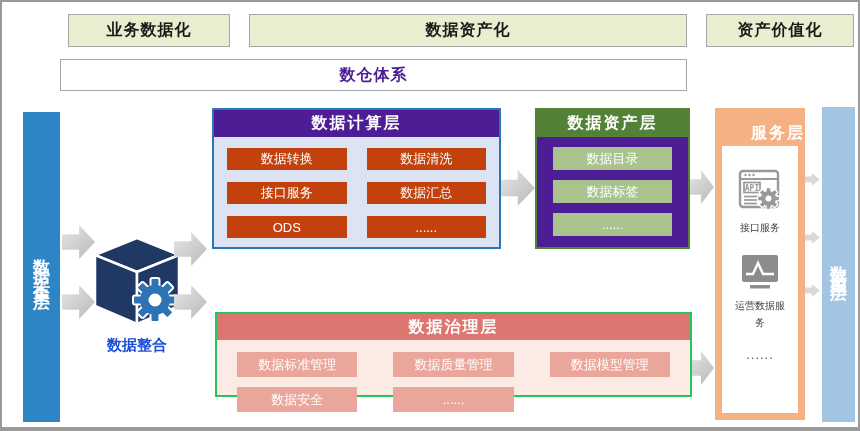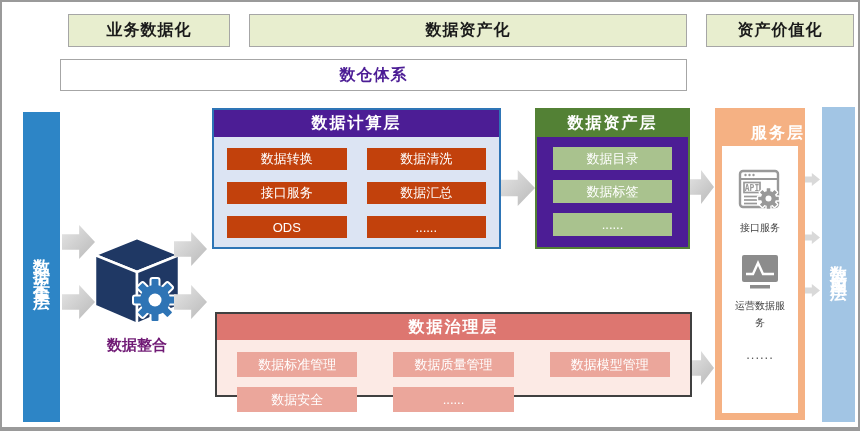--- a/index.html
+++ b/index.html
@@ -38,37 +38,37 @@
   }
   .compute{left:210px;top:106px;width:289px;height:141px;border:2px solid #2e75b6;background:#dce4f3;}
   .compute .hd{height:27px;background:#4c1d95;}
   .compute .grid{display:grid;grid-template-columns:1fr 1fr;column-gap:20px;row-gap:12px;padding:11px 13px;}
   .chip{display:flex;align-items:center;justify-content:center;color:#fff;font-size:13px;height:22px;}
   .chip.blue{background:#c2410c;}
   .asset{left:533px;top:106px;width:155px;height:141px;border:2px solid #538135;background:#4c1d95;}
   .asset .hd{height:27px;background:#538135;}
   .asset .col{display:flex;flex-direction:column;gap:10px;padding:10px 16px;}
   .chip.green{background:#a9c28e;height:23px;}
-  .gov{left:213px;top:310px;width:477px;height:85px;border:2px solid #404040;background:#fceae5;}
+  .gov{left:213px;top:310px;width:477px;height:85px;border:2px solid #22c55e;background:#fceae5;}
   .gov .hd{height:26px;background:#dd7670;}
   .gov .grid{display:grid;grid-template-columns:1fr 1fr 1fr;column-gap:36px;row-gap:10px;padding:12px 20px;}
   .chip.red{background:#eba69b;height:25px;}
   
   .service{left:713px;top:106px;width:90px;height:312px;background:#f5b183;}
   .service .hd{height:50px;background:transparent;padding-left:36px;}
   .service .inner{
     position:absolute;left:7px;top:38px;right:7px;bottom:7px;background:#fff;
     display:flex;flex-direction:column;align-items:center;padding-top:22px;box-sizing:border-box;
   }
   .svc-label{font-size:10px;color:#3f3f3f;text-align:center;line-height:17px;margin-top:7px;}
   .svc-gap{height:16px;}
   .svc-dots{font-size:13px;color:#595959;margin-top:16px;letter-spacing:1px;}
   
   .integration{position:absolute;left:80px;top:232px;width:110px;text-align:center;}
-  .integration .cap{font-size:15px;font-weight:700;color:#701a75;margin-top:0px;}
+  .integration .cap{font-size:15px;font-weight:700;color:#1d4ed8;margin-top:0px;}
   
   .arrow{position:absolute;clip-path:polygon(0 27%,52% 27%,52% 0,100% 50%,52% 100%,52% 73%,0 73%);
          background:linear-gradient(135deg,#e6e6e6,#b9b9b9);}
   .arr-big{width:33px;height:34px;}
   .arr-mid{width:36px;height:36px;}
   .arr-sm{width:17px;height:13px;background:#d9d9d9;}
 </style>
 </head>
 <body>
 

